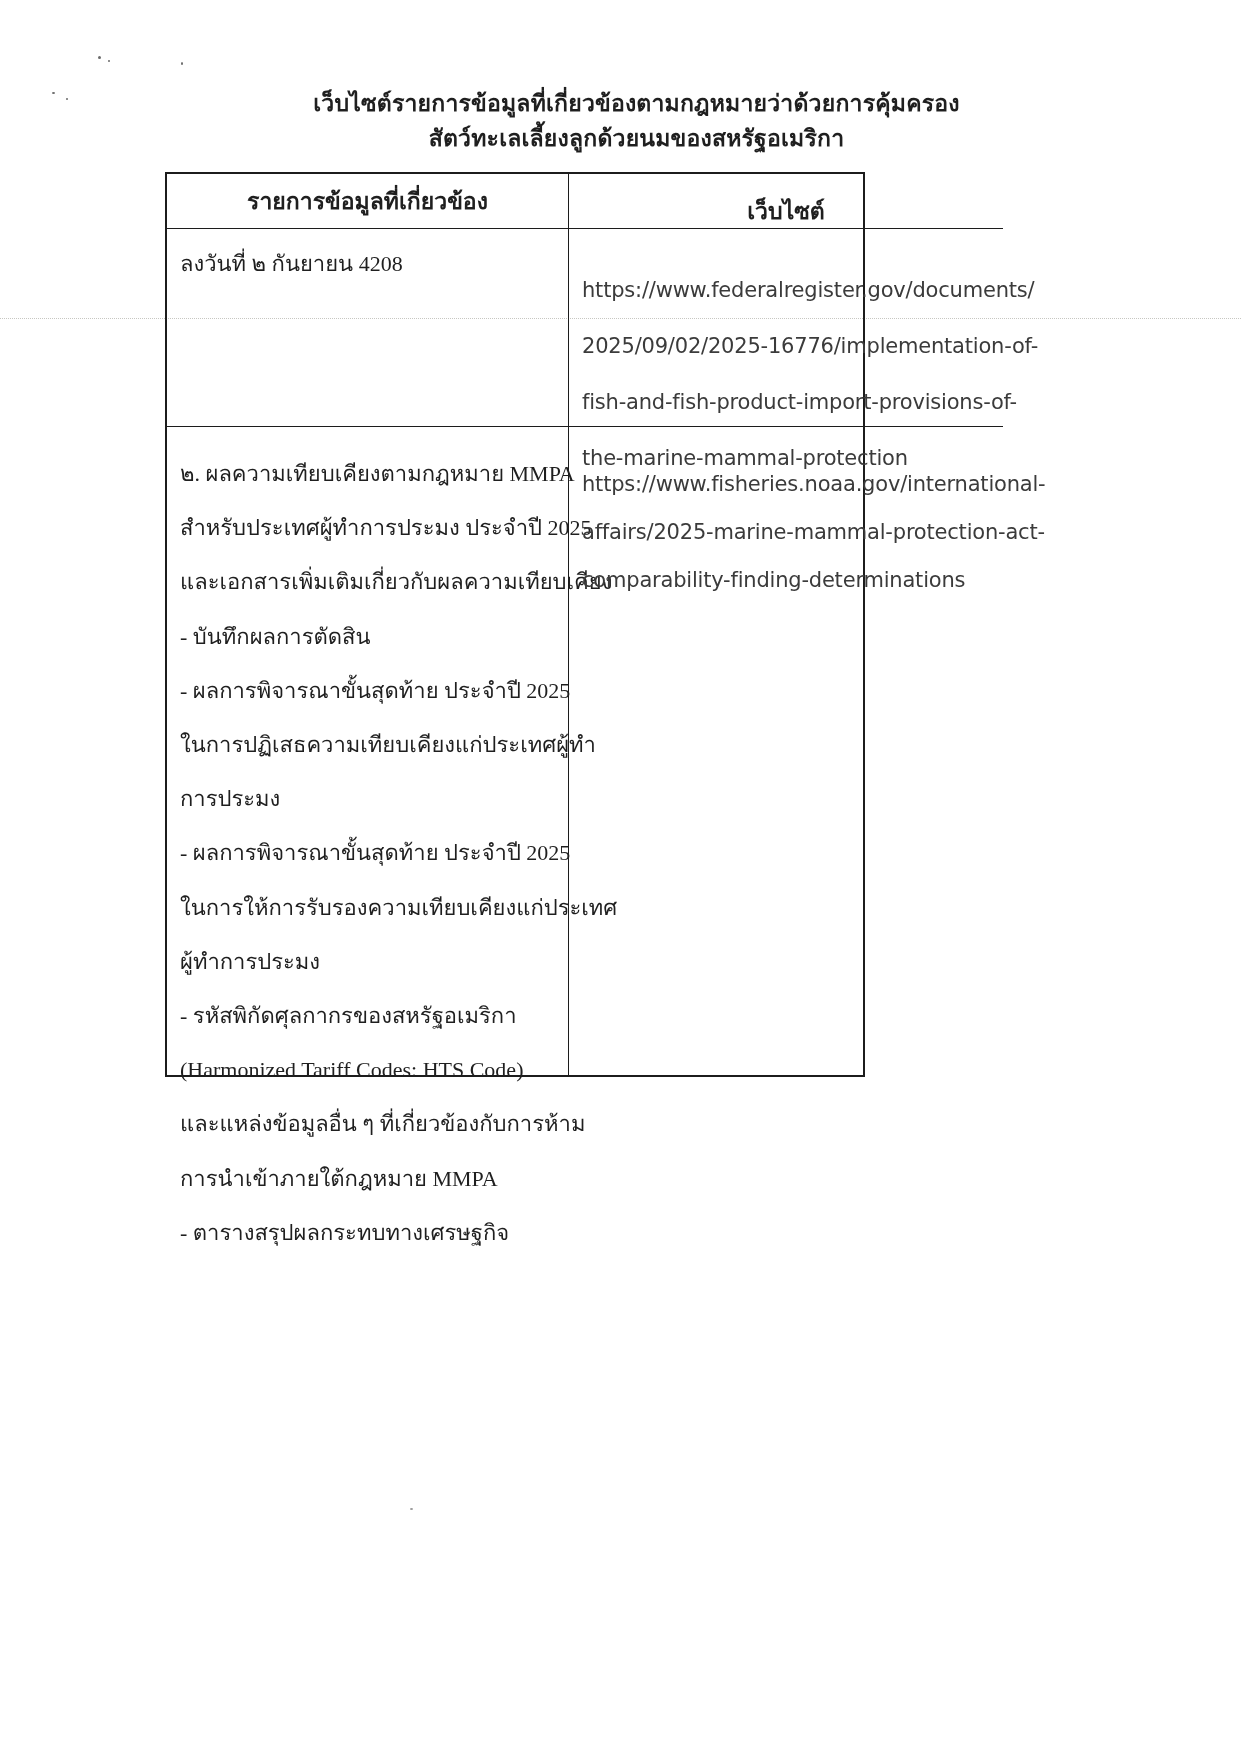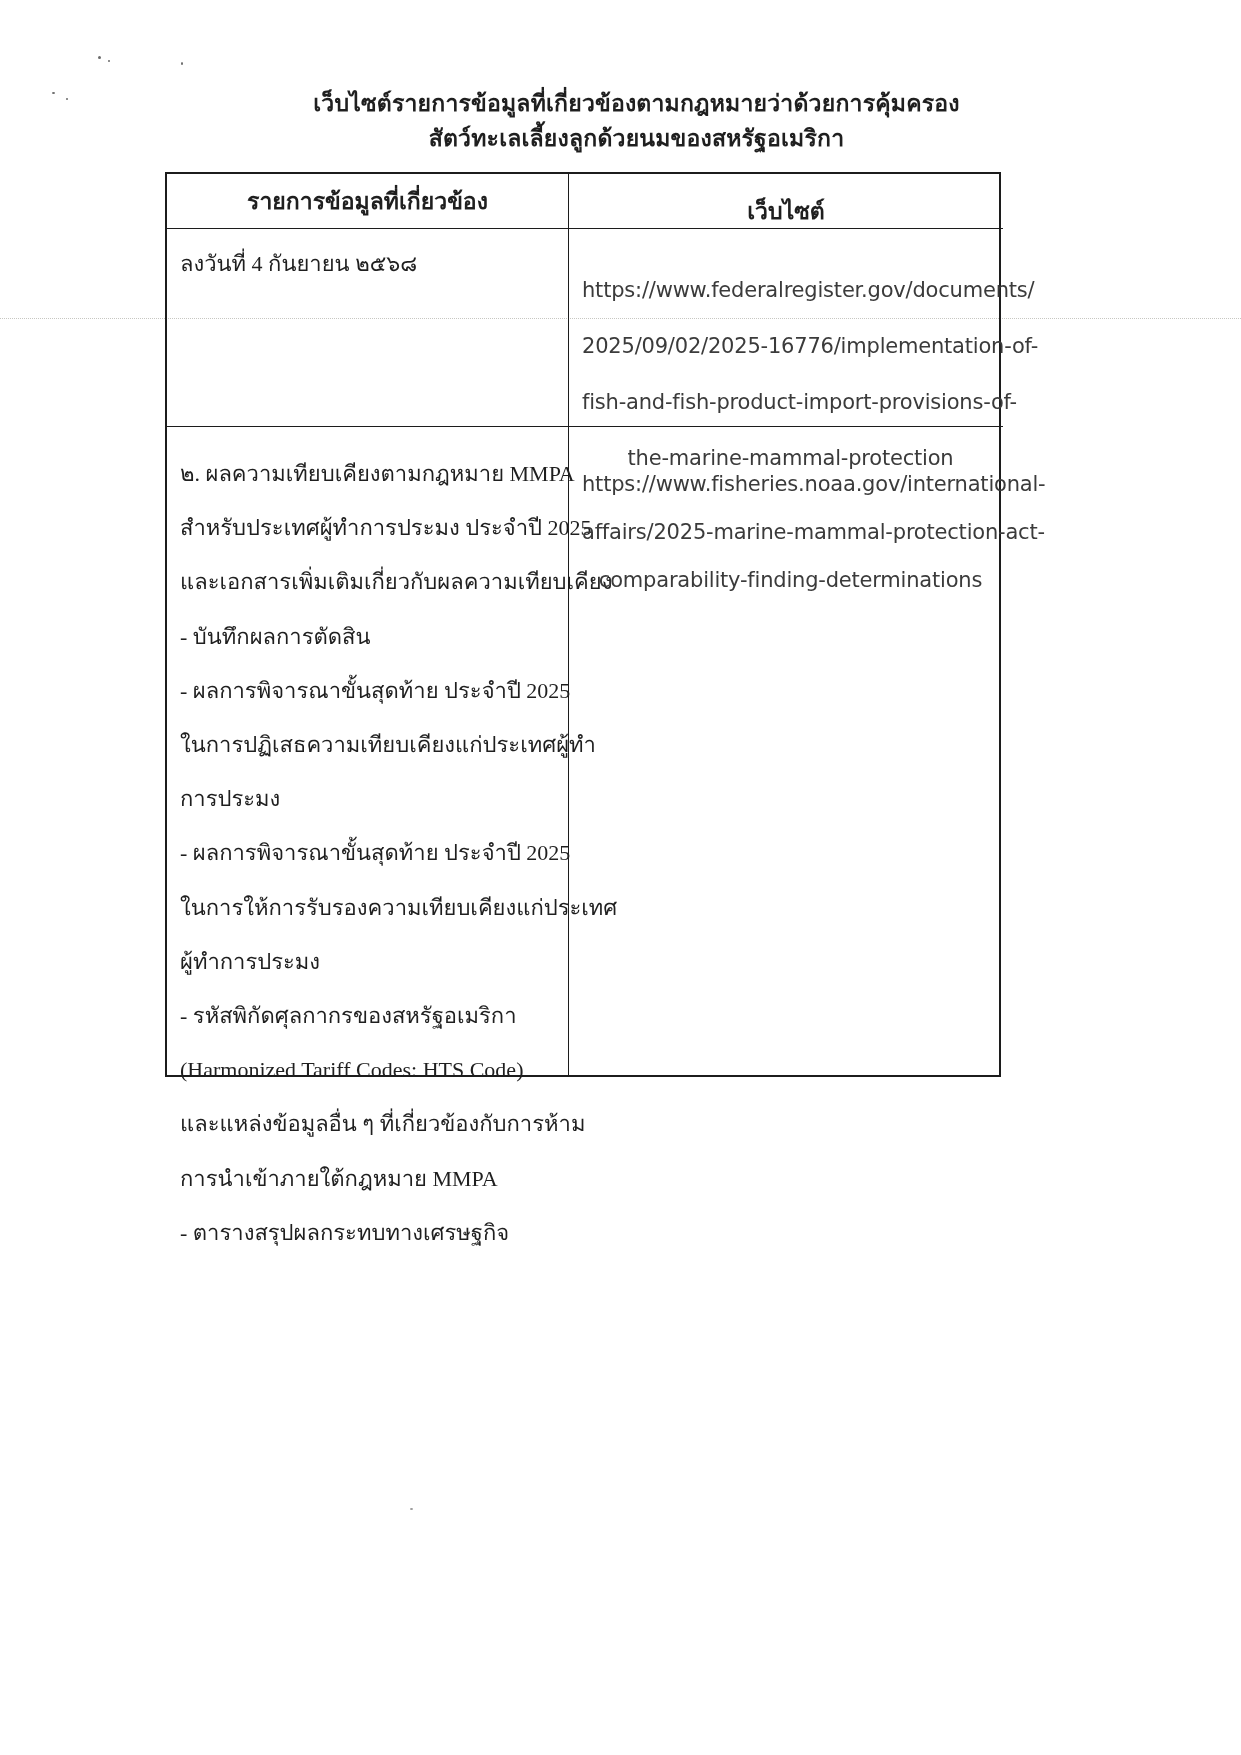--- a/index.html
+++ b/index.html
@@ -29,38 +29,38 @@
   .title {
     position: absolute; top: 86px; left: 0; width: 100%;
     text-align: center;
     font-size: 23px; font-weight: 700; line-height: 35px;
     letter-spacing: 0.2px;
     margin-left: 16px;
   }
 
   
   .doc-table {
-    position: absolute; left: 165px; top: 172px; width: 836px;
+    position: absolute; left: 165px; top: 172px; width: 700px;
     display: grid;
     grid-template-columns: 402px 434px;
     grid-template-rows: 55px 198px 648px;
     border: 2px solid #1c1c1c;
     background: transparent;
   }
   .cell { border-right: 1.5px solid #1c1c1c; border-bottom: 1.5px solid #1c1c1c; }
   .cell.last-col { border-right: none; margin-top: 19px; }
   .cell.last-row { border-bottom: none; }
 
   .th {
     display: flex; align-items: center; justify-content: center;
     font-size: 23px; font-weight: 700;
   }
 
   .item-cell { padding: 12px 6px 0 13px; font-size: 22px; }
-  .url-cell  { padding: 14px 4px 0 13px; text-align: center; }
+  .url-cell  { padding: 14px 4px 0 13px; }
 
   .item-cell .ln { line-height: 46px; white-space: nowrap; }
   .item-cell.dense .ln { line-height: 39.2px; margin-top: 15px; }
 
   .url-cell .ln {
     font-family: "DejaVu Sans", "Liberation Sans", sans-serif;
     font-size: 21px; color: #3b3b3b; font-weight: 400;
     line-height: 56px; white-space: nowrap; letter-spacing: -0.2px;
   }
   .url-cell.row2 .ln { line-height: 48px; }
@@ -82,21 +82,21 @@
     <div>เว็บไซต์รายการข้อมูลที่เกี่ยวข้องตามกฎหมายว่าด้วยการคุ้มครอง</div>
     <div>สัตว์ทะเลเลี้ยงลูกด้วยนมของสหรัฐอเมริกา</div>
   </div>
 
   <div class="doc-table">
 
     <div class="cell th">รายการข้อมูลที่เกี่ยวข้อง</div>
     <div class="cell th last-col">เว็บไซต์</div>
 
     <div class="cell item-cell">
-      <div class="ln">ลงวันที่ 4 กันยายน ๒๕๖๘</div>
+      <div class="ln">ลงวันที่ ๒ กันยายน 4208</div>
     </div>
 
     <div class="cell url-cell last-col">
       <div class="ln">https://www.federalregister.gov/documents/</div>
       <div class="ln">2025/09/02/2025-16776/implementation-of-</div>
       <div class="ln">fish-and-fish-product-import-provisions-of-</div>
       <div class="ln">the-marine-mammal-protection</div>
     </div>
 
     <div class="cell item-cell dense last-row">

